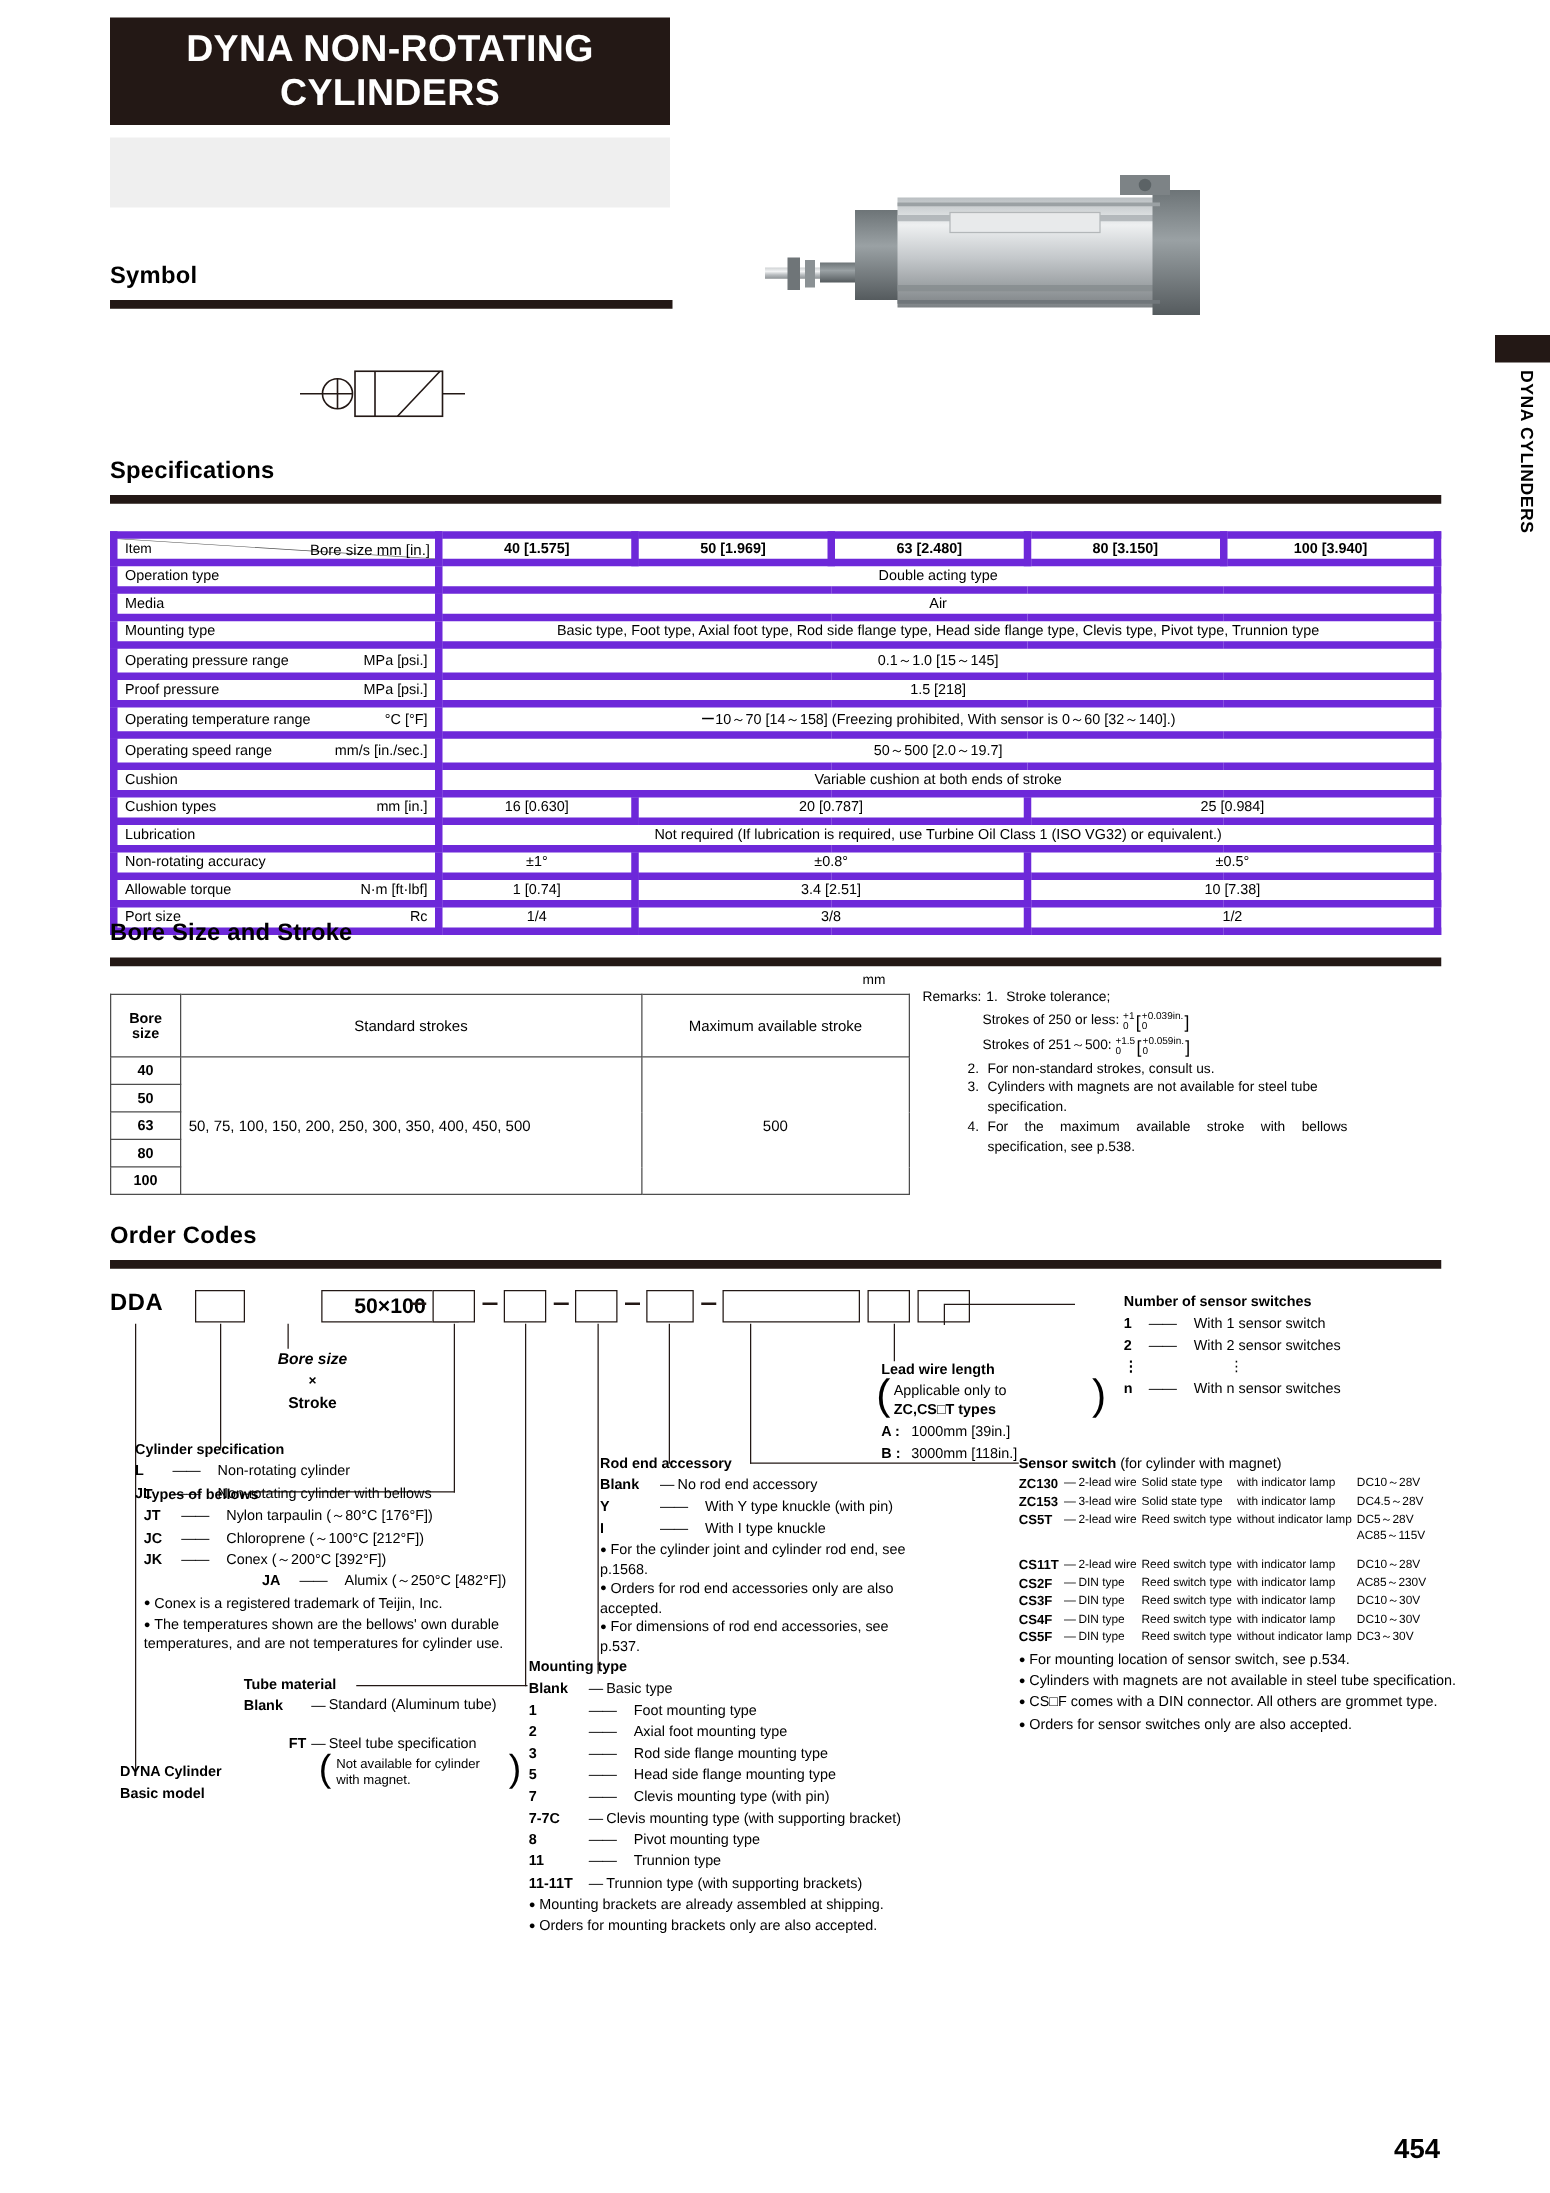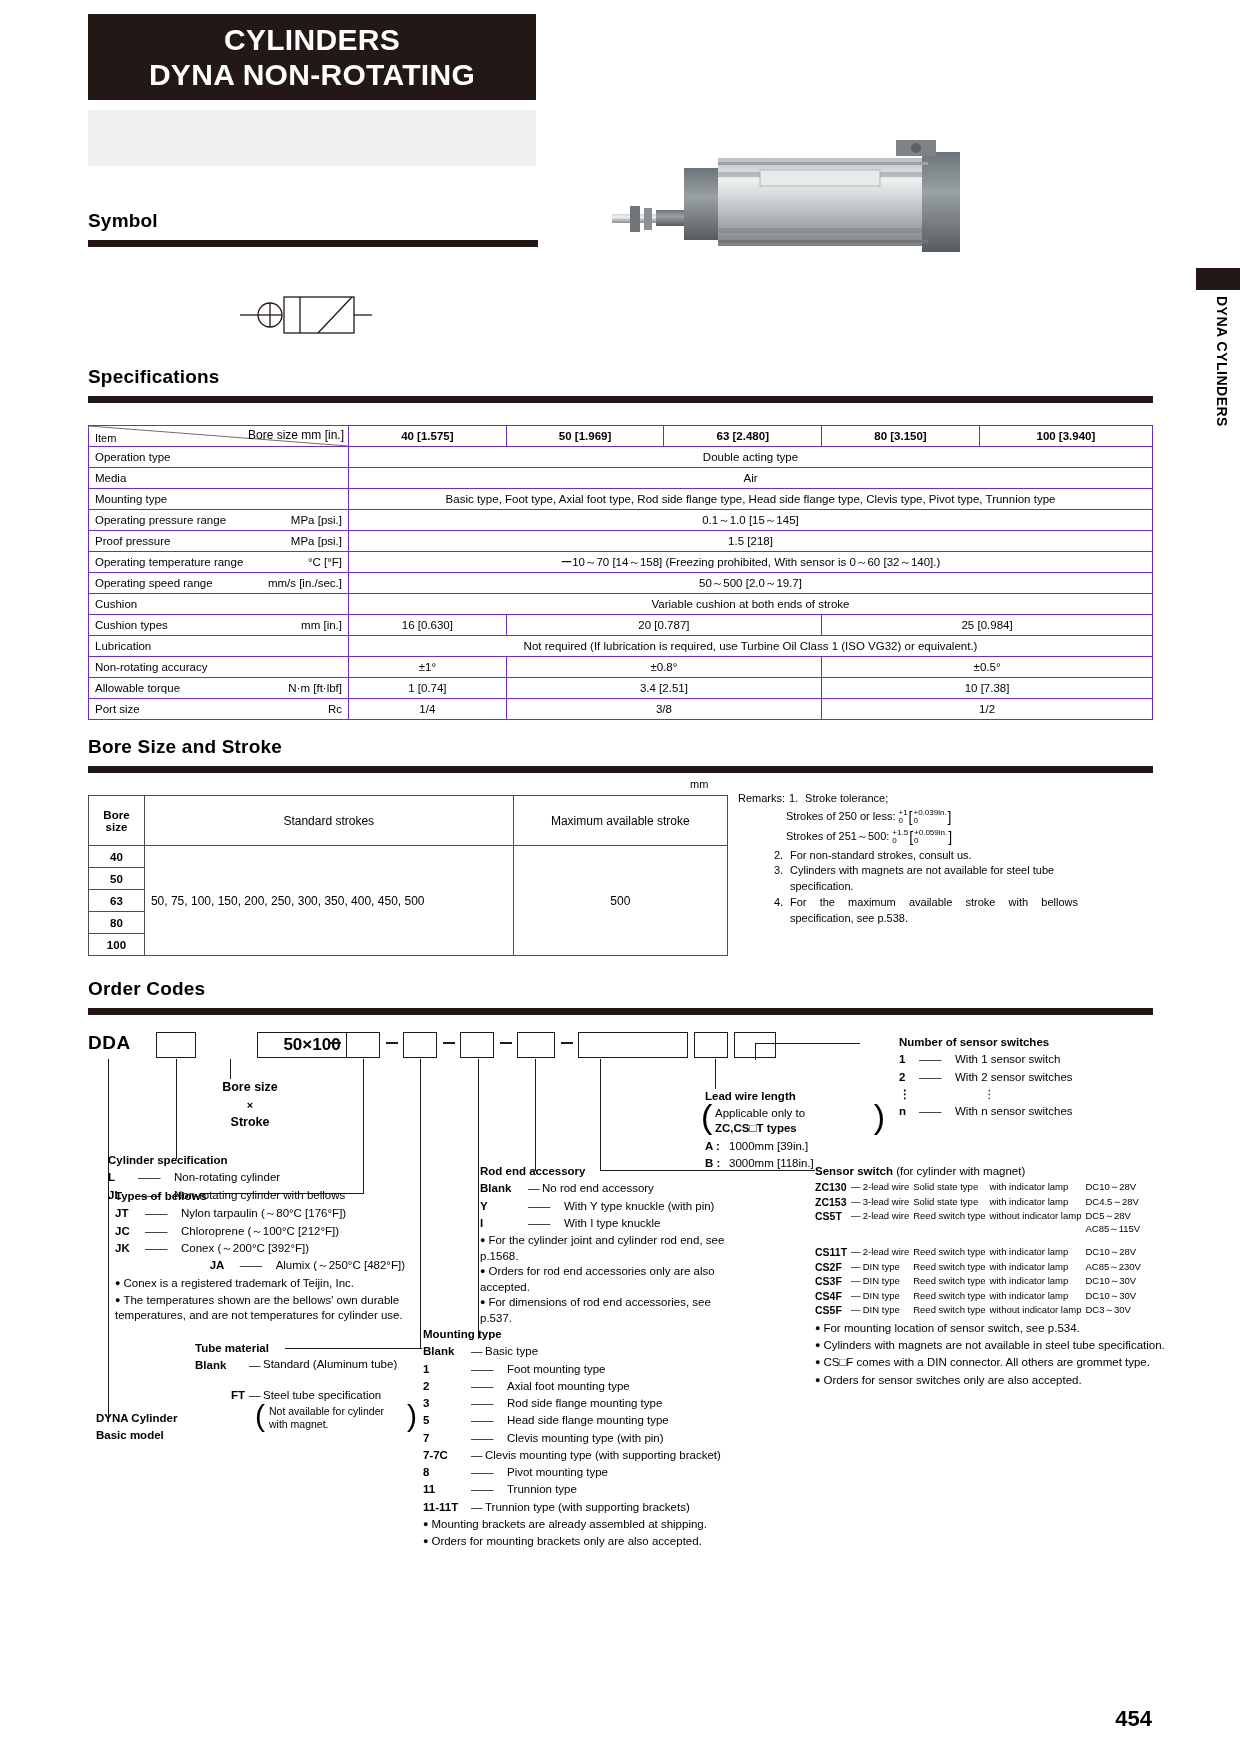--- a/index.html
+++ b/index.html
@@ -50,21 +50,21 @@
   
   .symbol-dw { position:absolute; left:240px; top:285px; width:140px; height:60px; }
 
   
   table { border-collapse:collapse; }
   .spec {
     position:absolute; left:88px; top:425px; width:1065px;
     font-size:11.5px;
   }
   .spec td, .spec th {
-    border:1px solid #6d28d9; padding:2px 6px; vertical-align:middle; font-weight:normal;
+    border:6px solid #6d28d9; padding:2px 6px; vertical-align:middle; font-weight:normal;
     height:21px;
   }
   .spec .item-col { width:260px; position:relative; }
   .spec .bore-head { text-align:center; font-weight:bold; }
   .spec .ctr { text-align:center; }
   .spec .unit { float:right; }
   .hdr-cell {
     position:relative; height:30px; padding:0 !important;
   }
   .hdr-cell .it { position:absolute; left:6px; bottom:2px; font-size:11px; }
@@ -115,22 +115,22 @@
   .mount-list div { line-height:1.5; }
   .dotted { letter-spacing:-0.5px; }
 </style>
 </head>
 <body>
 
 <div class="page">
 
   <div class="title-block">
     <div>
+      <div>DYNA NON-ROTATING</div>
       <div>CYLINDERS</div>
-      <div>DYNA NON-ROTATING</div>
     </div>
   </div>
   <div class="sub-block"></div>
 
   <div class="side-tab"></div>
   <div class="side-label">DYNA CYLINDERS</div>
 
   <div class="photo">
     <svg width="380" height="170" viewBox="0 0 380 170">
       <defs>
@@ -401,21 +401,21 @@
     <div class="hline" style="left:200px; top:1193px; width:164px;"></div>
 
     <div class="vline" style="left:176px; top:1059px; height:100px;"></div>
 
     <div class="vline" style="left:108px; top:1059px; height:360px;"></div>
 
     <div class="vline" style="left:230px; top:1059px; height:20px;"></div>
   </div>
 
   <div class="blk" style="left:190px; top:1078px; text-align:center; width:120px;">
-    <div class="b" style="font-size:12.5px;">Bore size</div>
+    <div class="b" style="font-size:12.5px;font-style:italic;">Bore size</div>
     <div class="b" style="font-size:11px;">×</div>
     <div class="b" style="font-size:12.5px;">Stroke</div>
   </div>
 
   <div class="blk" style="left:108px; top:1152px; width:260px;">
     <div class="b">Cylinder specification</div>
     <div style="display:flex;">
       <span class="b" style="width:30px;">L</span>
       <span class="dotted" style="width:36px;">——</span>
       <span>Non-rotating cylinder</span>

